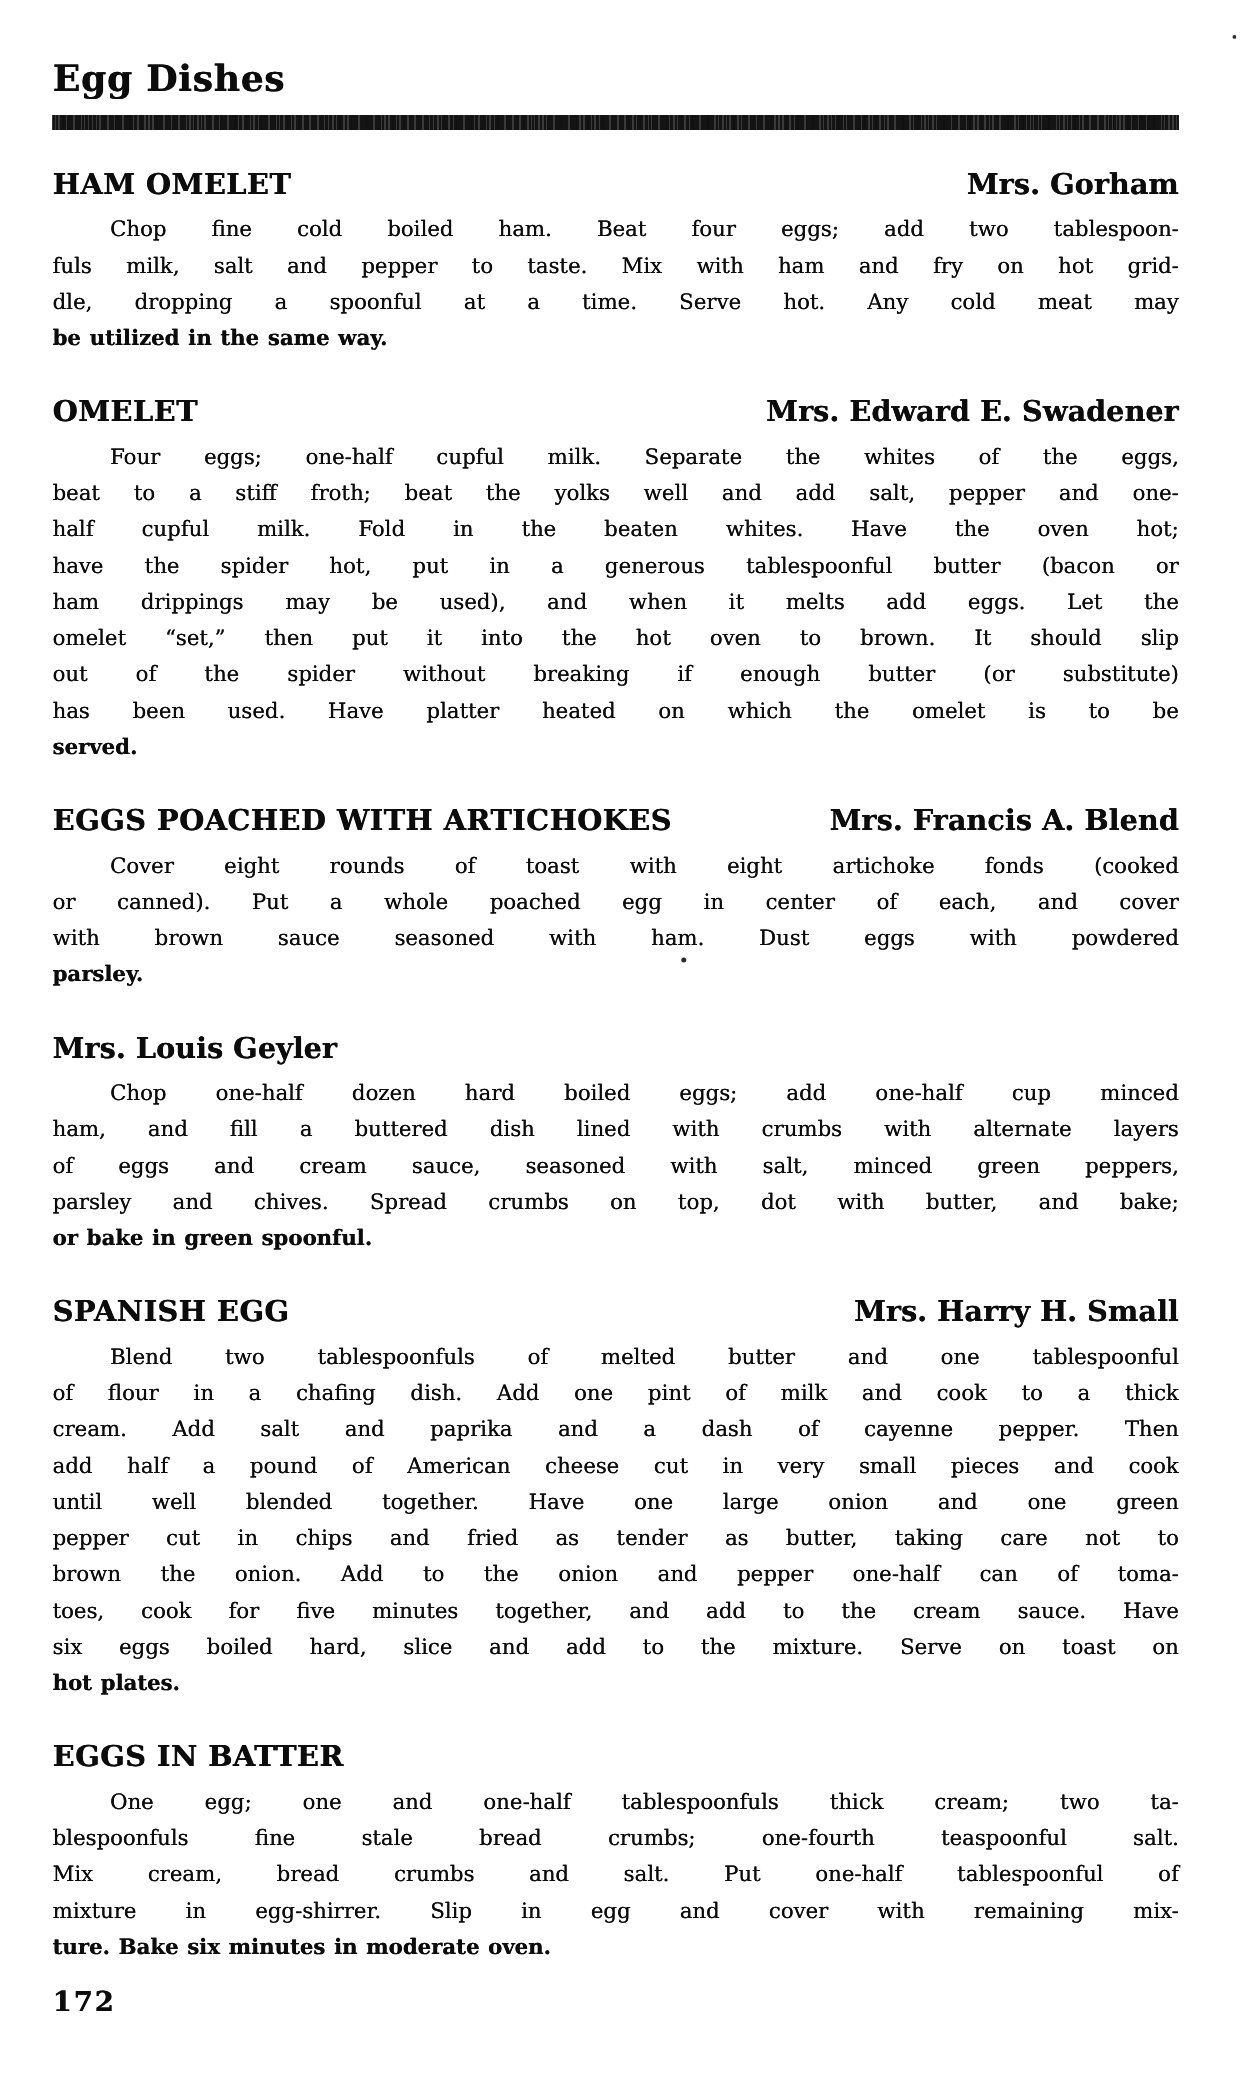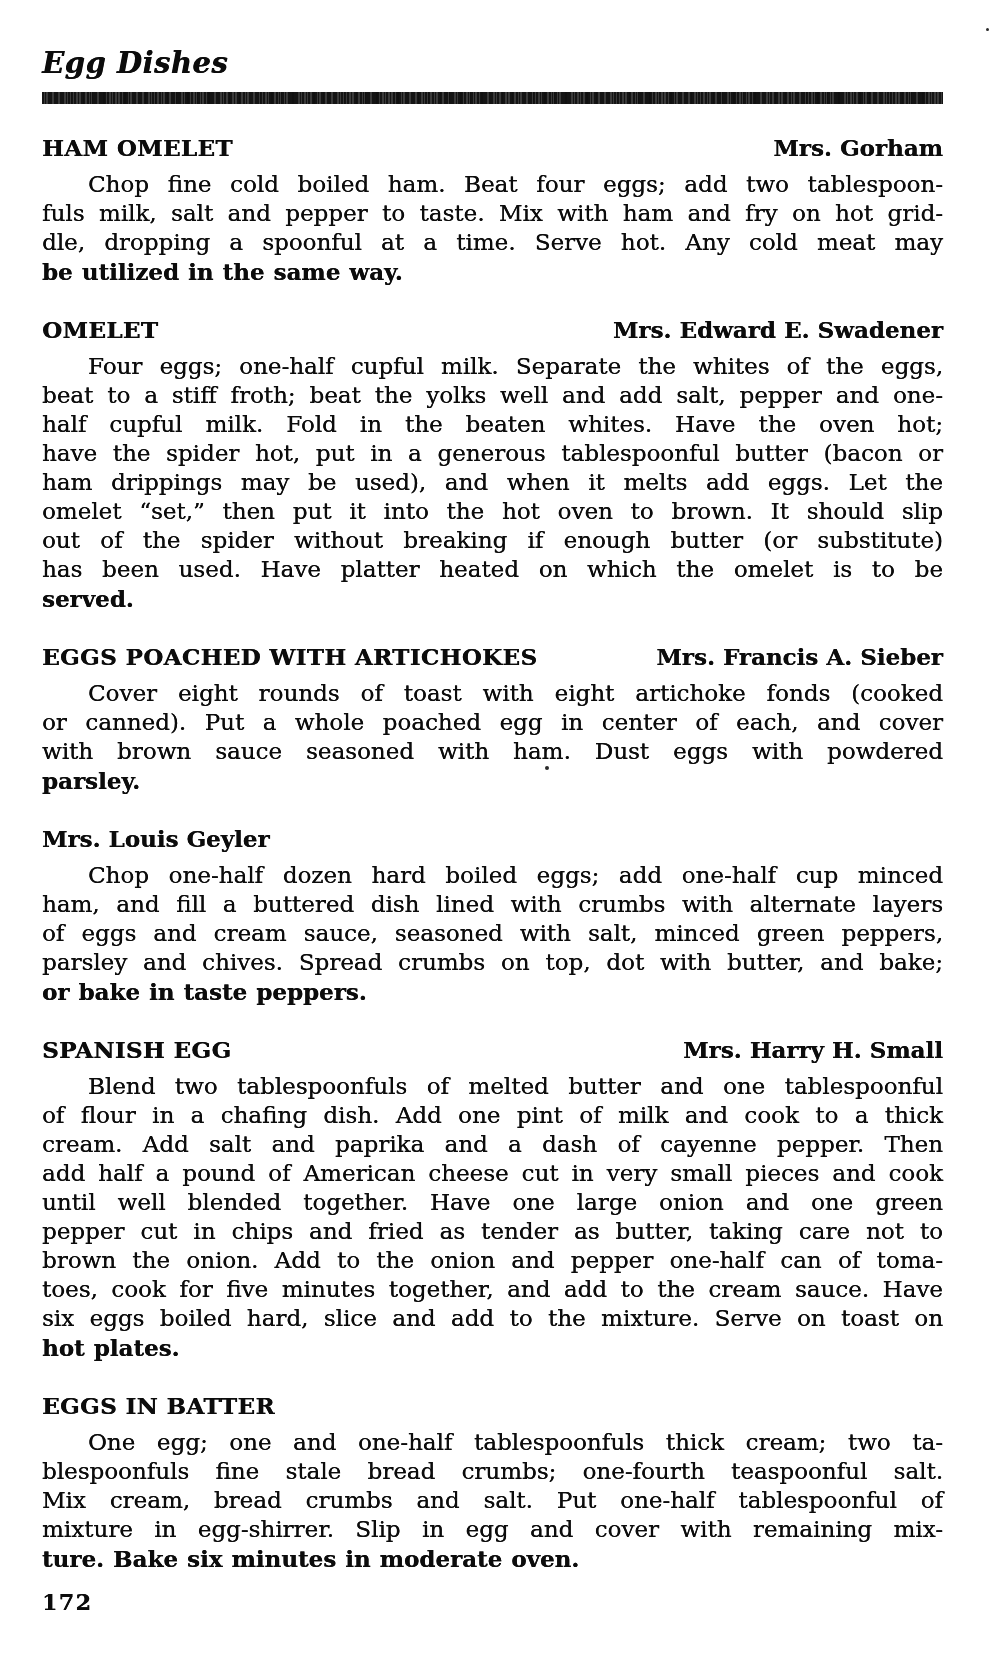--- a/index.html
+++ b/index.html
@@ -18,21 +18,20 @@
     font-family: "DejaVu Serif", "Liberation Serif", serif;
     overflow: hidden;
   }
   .section-title {
     margin: 0;
     font-size: 29px;
     line-height: 34px;
     font-weight: bold;
     letter-spacing: 0.5px;
     text-shadow: 0.4px 0 currentColor;
-    font-style: italic;
   }
   .ornamental-rule {
     margin-top: 12px;
     height: 12px;
     background-image:
       repeating-linear-gradient(90deg, #141414 0 1.5px, rgba(0,0,0,0) 1.5px 3px),
       repeating-linear-gradient(90deg, #141414 0 2px, rgba(0,0,0,0) 2px 6.5px),
       repeating-linear-gradient(90deg, rgba(0,0,0,0) 0 8px, #101010 8px 10.5px),
       linear-gradient(#3a3a3a, #3a3a3a);
   }
@@ -54,21 +53,21 @@
     text-shadow: 0.4px 0 currentColor;
     white-space: nowrap;
   }
   .recipe-contributor {
     font-size: 23px;
     text-shadow: 0.2px 0 currentColor;
     white-space: nowrap;
   }
   .recipe-body {
     margin-top: 8px;
-    font-size: 23px;
+    font-size: 17px;
     line-height: 29px;
     text-shadow: 0.2px 0 currentColor;
     word-spacing: 1px;
   }
   .line {
     text-align: justify;
     text-align-last: justify;
     text-justify: inter-word;
   }
   .line.first { text-indent: 46px; }
@@ -128,40 +127,40 @@
           <div class="line">omelet “set,” then put it into the hot oven to brown. It should slip</div>
           <div class="line">out of the spider without breaking if enough butter (or substitute)</div>
           <div class="line">has been used. Have platter heated on which the omelet is to be</div>
           <div class="line last">served.</div>
         </div>
   </section>
 
   <section class="recipe">
     <header class="recipe-head">
       <h2 class="recipe-title">EGGS POACHED WITH ARTICHOKES</h2>
-      <span class="recipe-contributor">Mrs. Francis A. Sieber</span>
+      <span class="recipe-contributor">Mrs. Francis A. Blend</span>
     </header>
     <div class="recipe-body">
           <div class="line first">Cover eight rounds of toast with eight artichoke fonds (cooked</div>
           <div class="line">or canned). Put a whole poached egg in center of each, and cover</div>
           <div class="line">with brown sauce seasoned with ham. Dust eggs with powdered</div>
           <div class="line last">parsley.</div>
         </div>
   </section>
 
   <section class="recipe">
     <header class="recipe-head">
       <span class="recipe-contributor">Mrs. Louis Geyler</span>
     </header>
     <div class="recipe-body">
           <div class="line first">Chop one-half dozen hard boiled eggs; add one-half cup minced</div>
           <div class="line">ham, and fill a buttered dish lined with crumbs with alternate layers</div>
           <div class="line">of eggs and cream sauce, seasoned with salt, minced green peppers,</div>
           <div class="line">parsley and chives. Spread crumbs on top, dot with butter, and bake;</div>
-          <div class="line last">or bake in taste peppers.</div>
+          <div class="line last">or bake in green spoonful.</div>
         </div>
   </section>
 
   <section class="recipe">
     <header class="recipe-head">
       <h2 class="recipe-title">SPANISH EGG</h2>
       <span class="recipe-contributor">Mrs. Harry H. Small</span>
     </header>
     <div class="recipe-body">
           <div class="line first">Blend two tablespoonfuls of melted butter and one tablespoonful</div>

